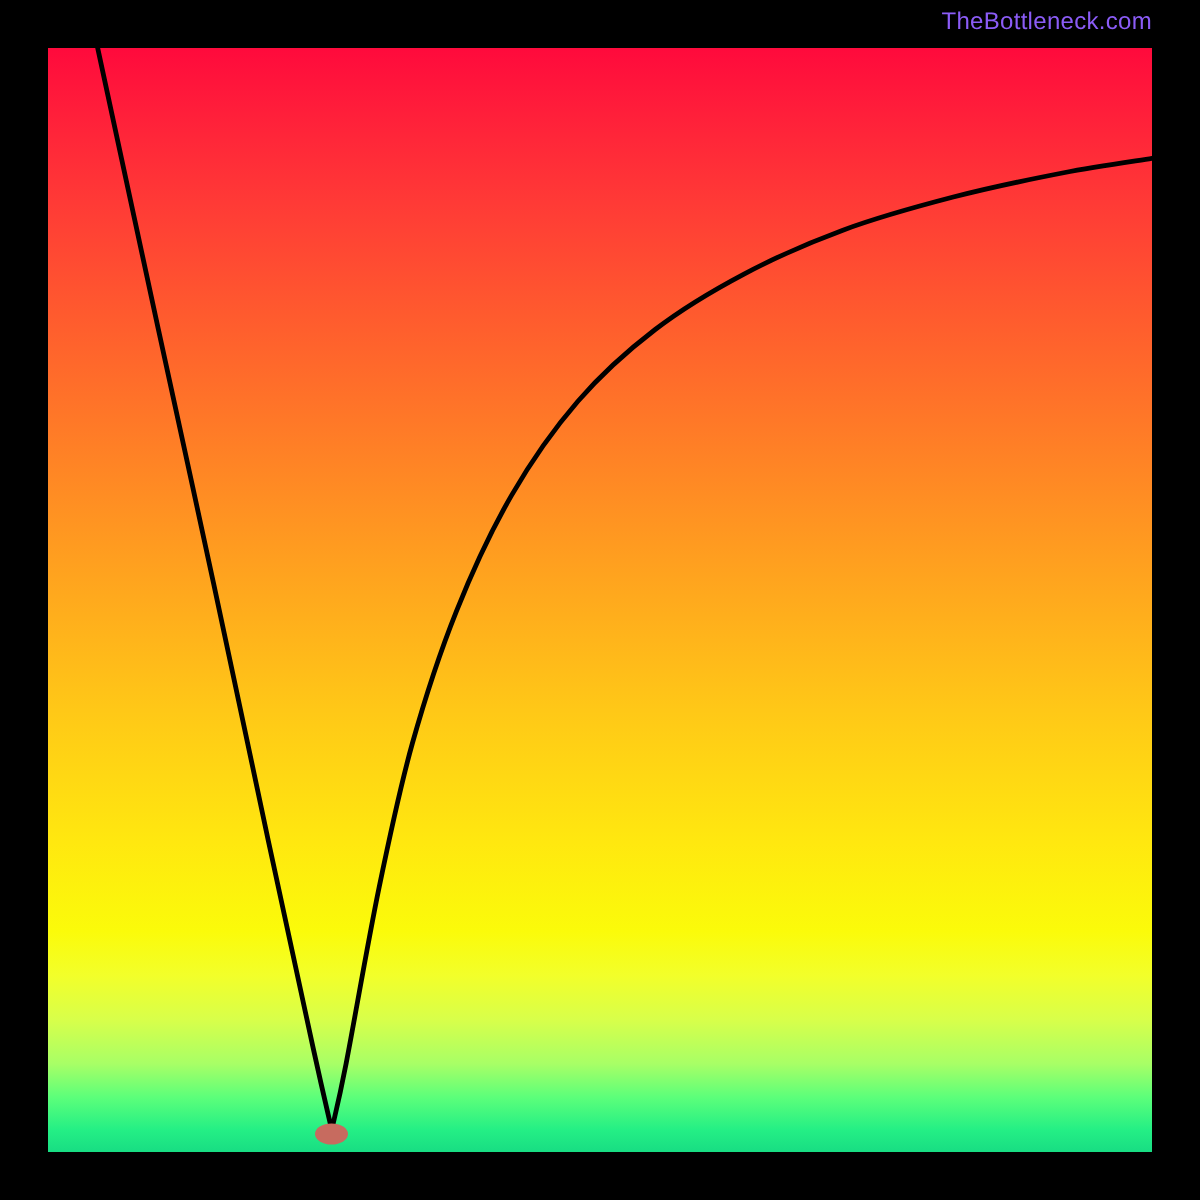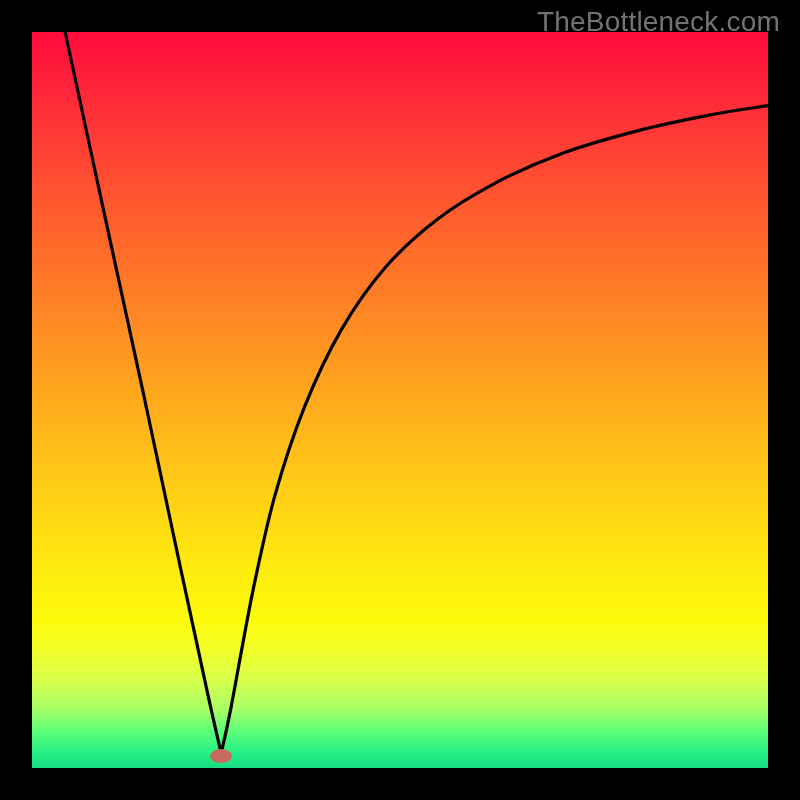--- a/index.html
+++ b/index.html
@@ -42,23 +42,23 @@
     );
   }
   .marker {
     position: absolute;
     background: #c76b5f;
     border-radius: 50%;
   }
   .watermark {
     position: absolute;
     top: 6px;
-    right: 20px;
-    color: #737373;
-    font-size: 28px;
+    right: 32px;
+    color: #8b5cf6;
+    font-size: 16px;
     letter-spacing: 0.2px;
   }
   svg.curve {
     position: absolute;
     left: 0; top: 0;
   }
 </style>
 </head>
 <body>
 

